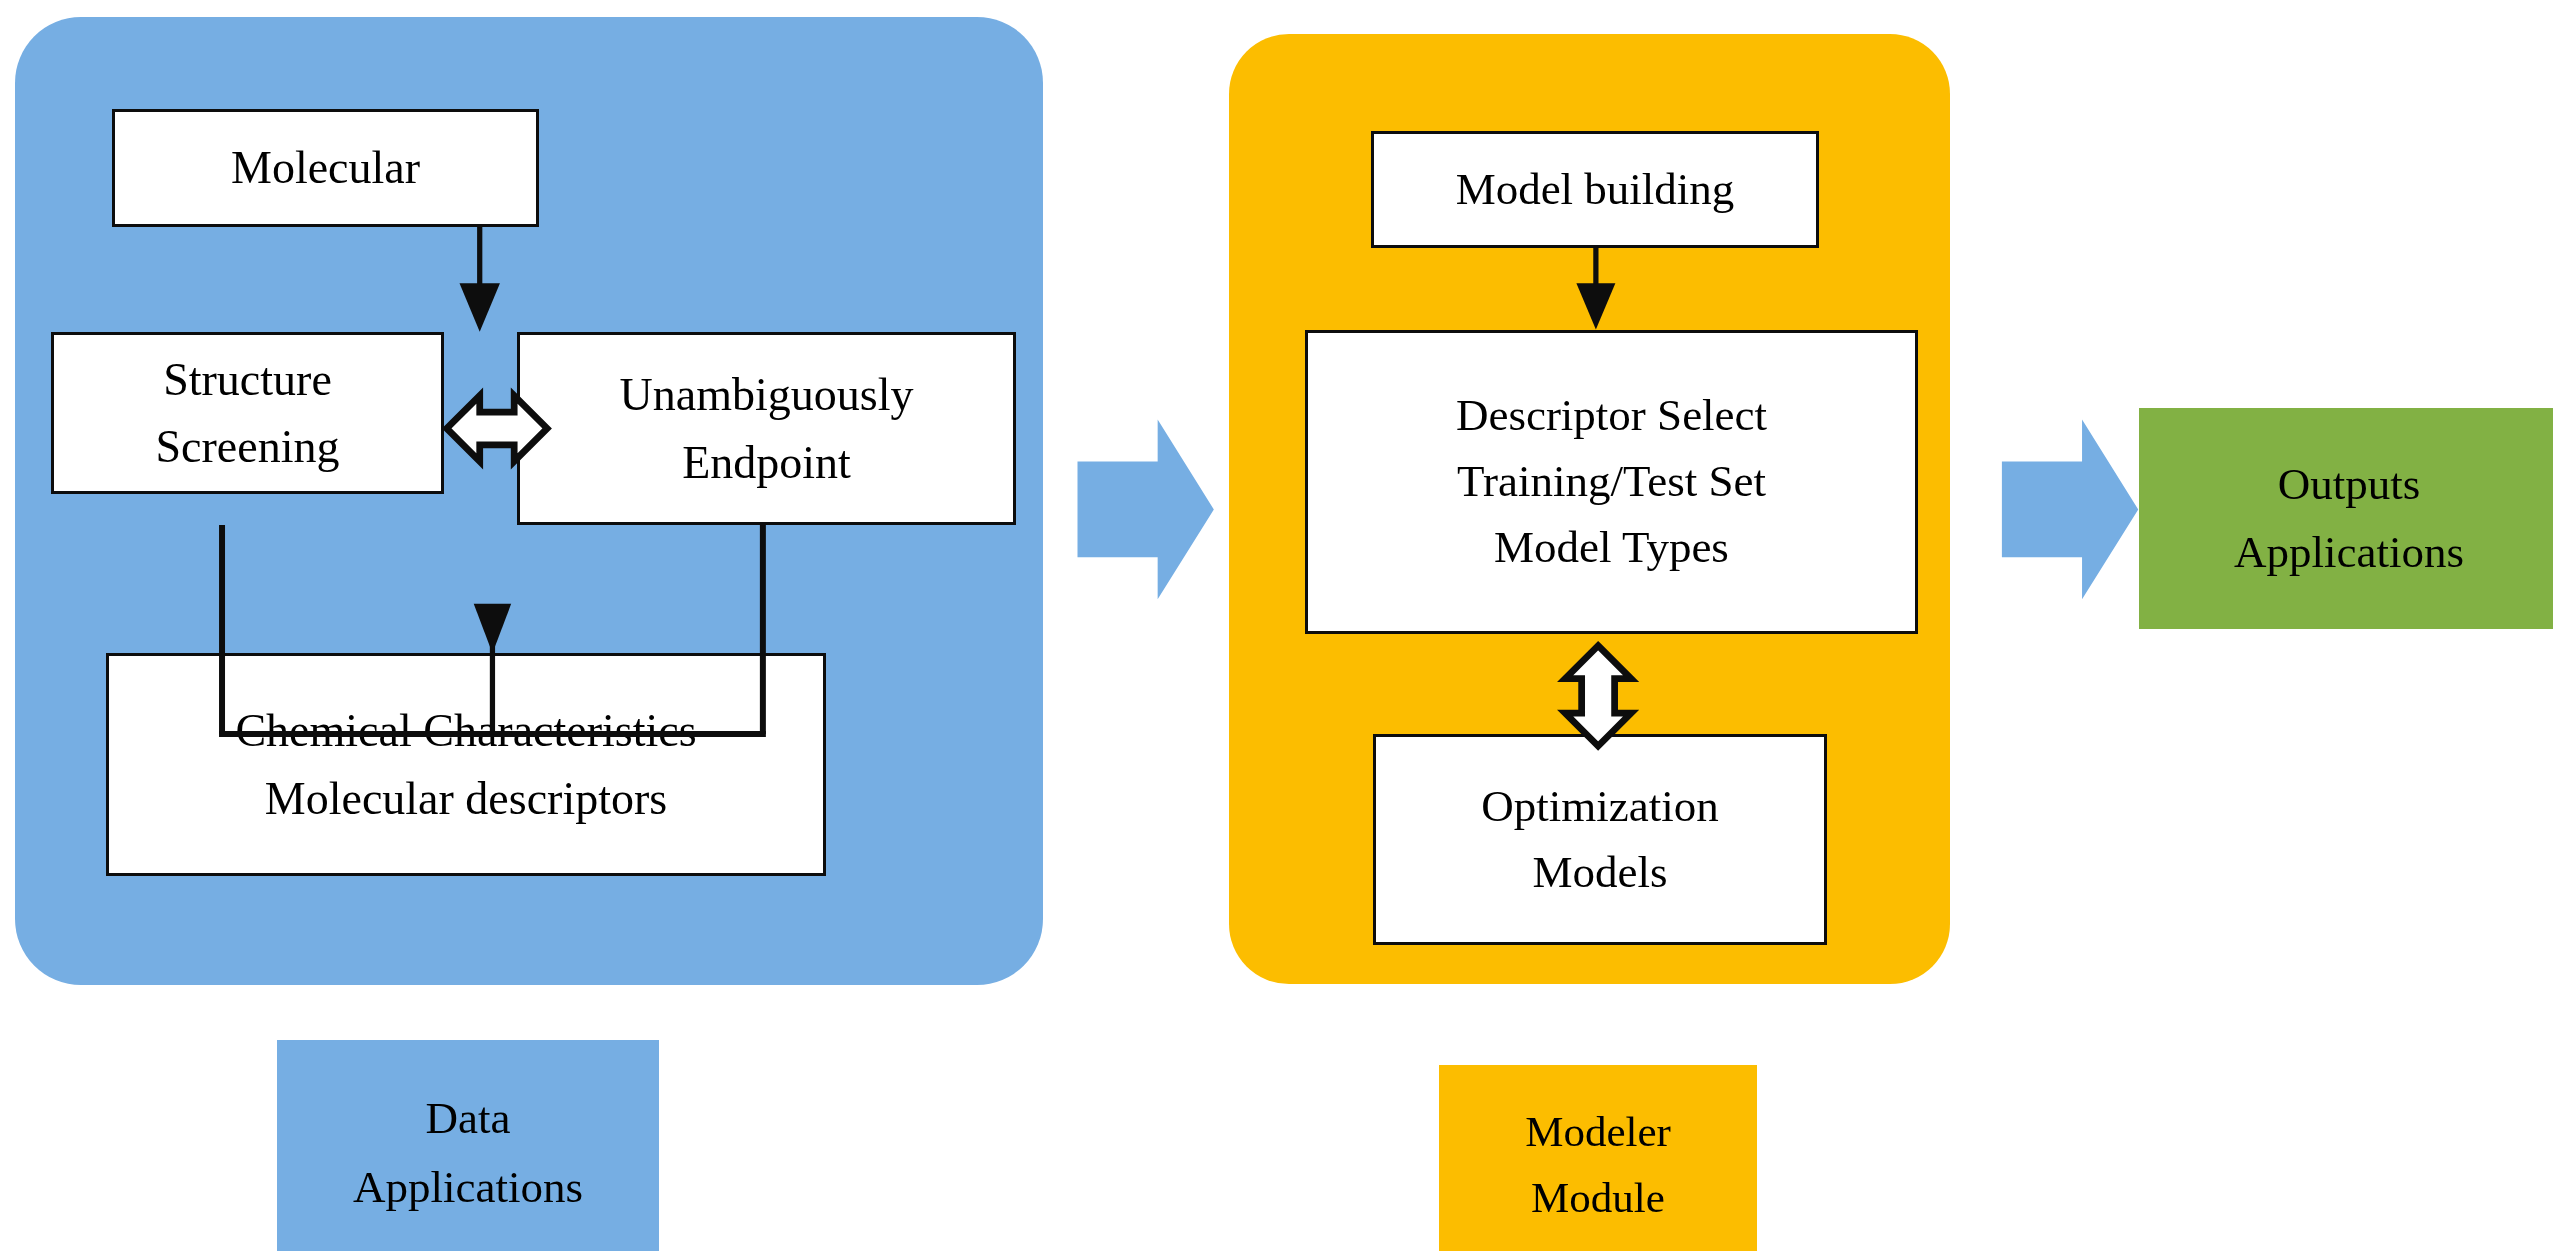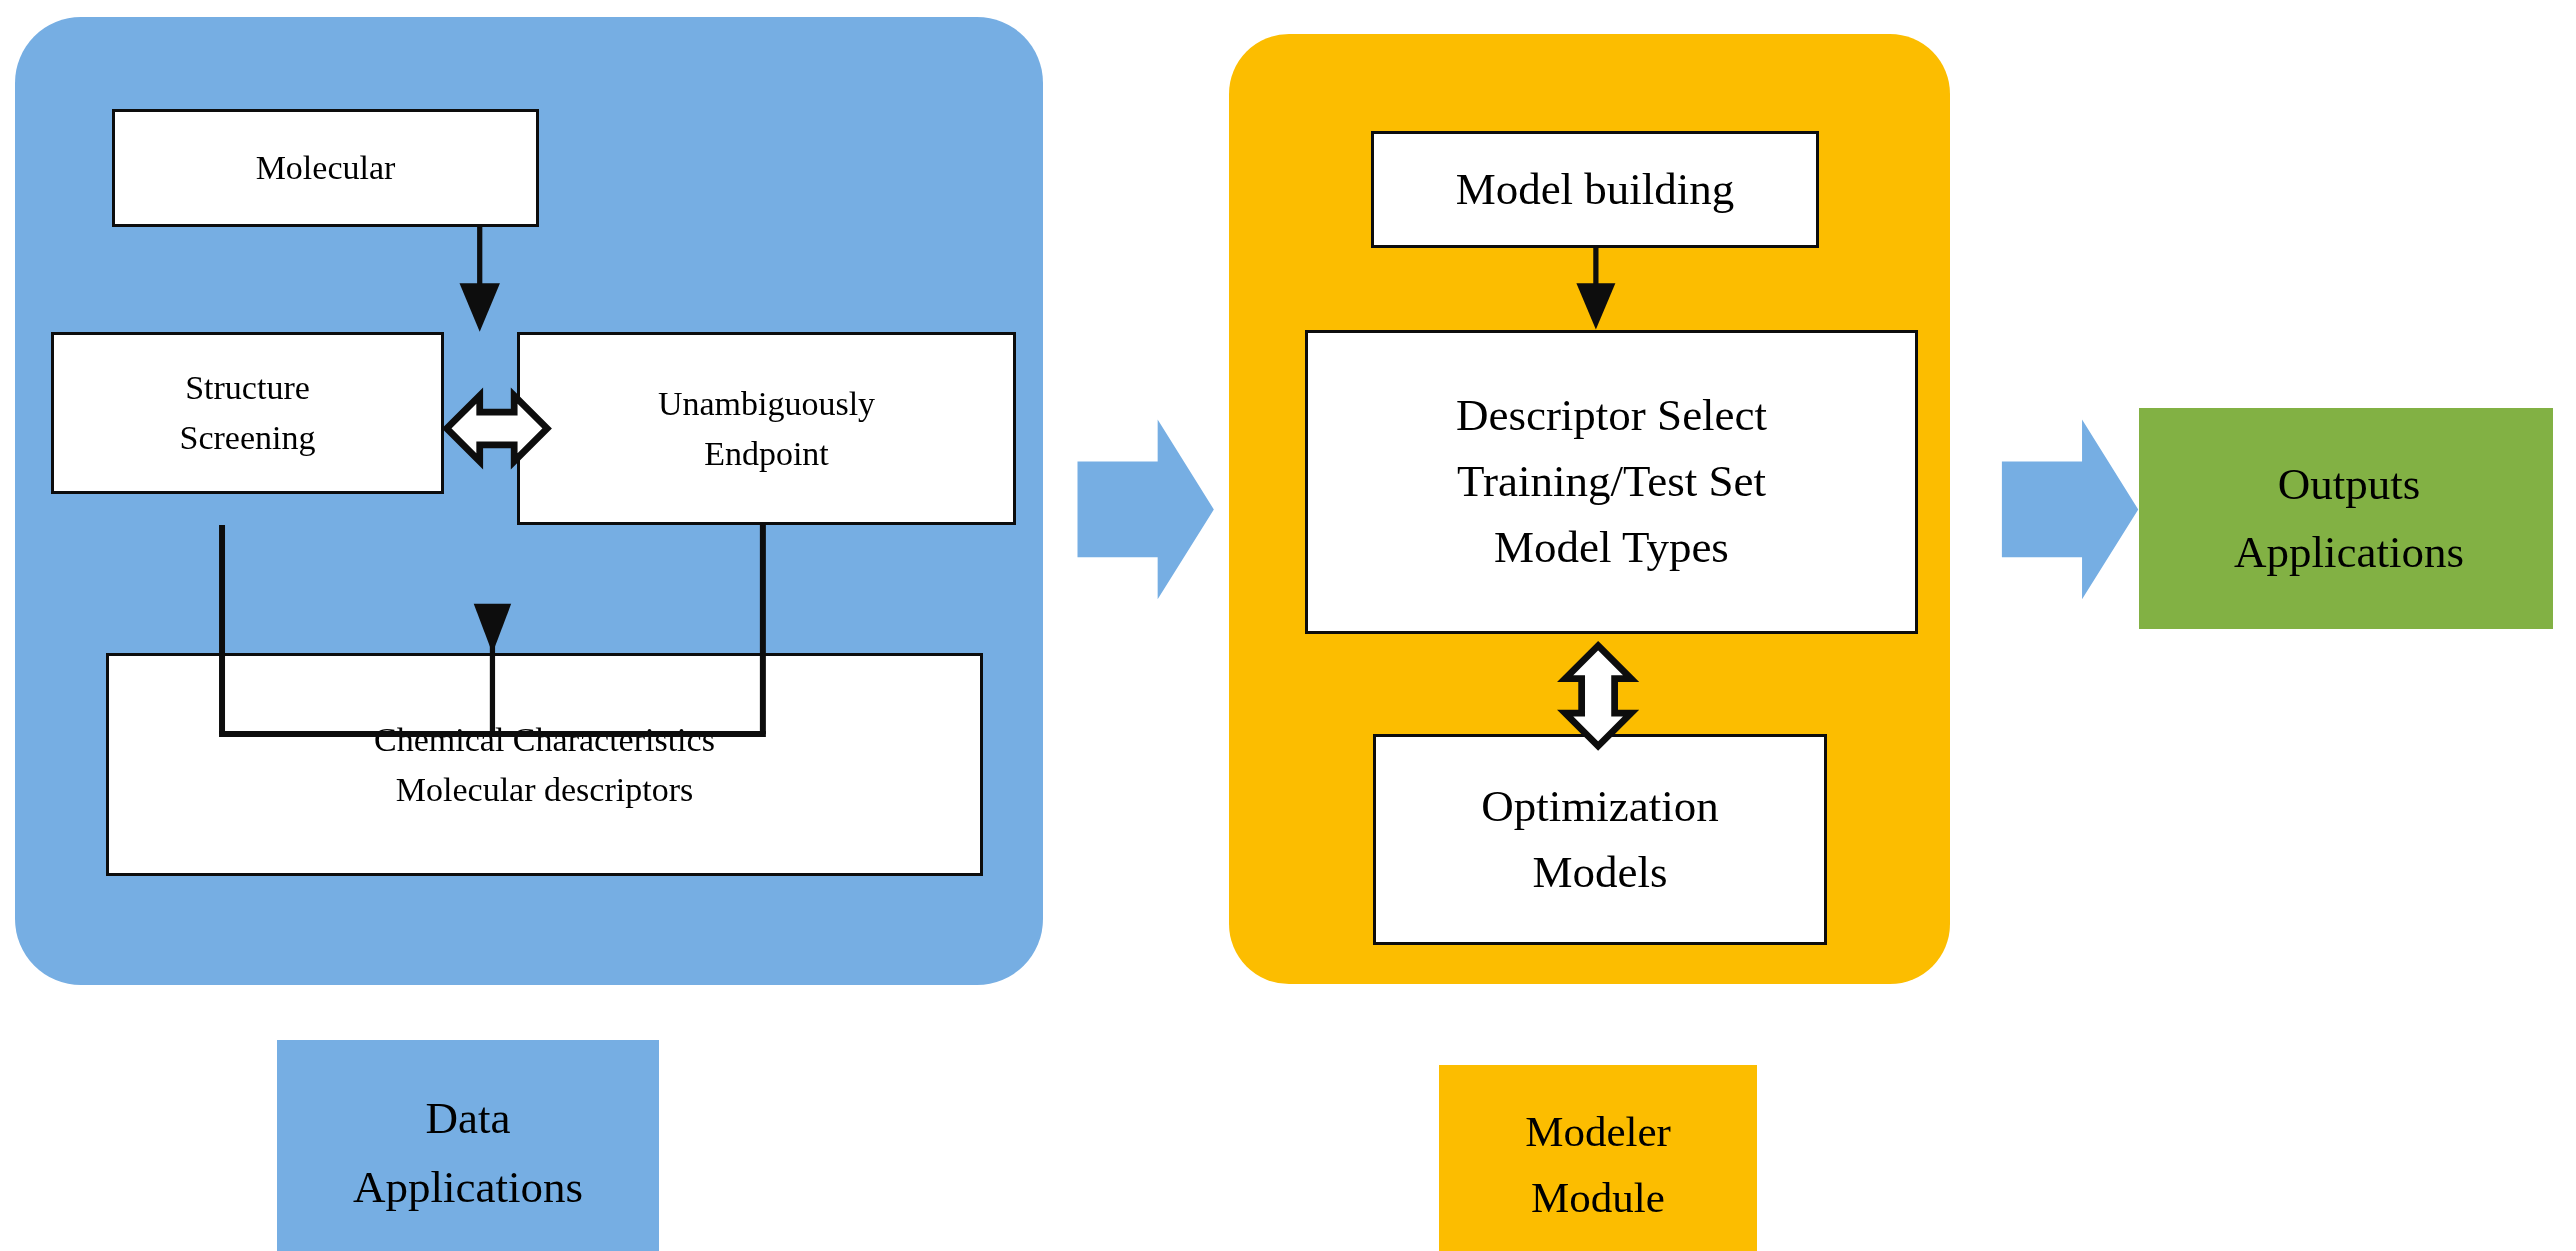--- a/index.html
+++ b/index.html
@@ -16,40 +16,40 @@
 
   
   .wbox{position:absolute;background:#ffffff;border:3px solid #0d0d0d;
         box-sizing:border-box;display:flex;flex-direction:column;
         align-items:center;justify-content:center;text-align:center;}
   .wbox .ln{display:block;line-height:1.46;white-space:nowrap;}
 
   #box-molecular{left:112px;top:109px;width:427px;height:118px;}
   #box-structure{left:51px;top:332px;width:393px;height:162px;}
   #box-endpoint{left:517px;top:332px;width:499px;height:193px;}
-  #box-chemical{left:106px;top:653px;width:877px;height:223px;}
+  #box-chemical{left:106px;top:653px;width:720px;height:223px;}
 
   #box-modelbuild{left:1371px;top:131px;width:448px;height:117px;}
   #box-descriptor{left:1305px;top:330px;width:613px;height:304px;}
   #box-optim{left:1373px;top:734px;width:454px;height:211px;}
 
   
   .capbox{position:absolute;display:flex;flex-direction:column;
           align-items:center;justify-content:center;text-align:center;}
   .capbox .ln{display:block;line-height:1.52;white-space:nowrap;}
   #cap-data{left:277px;top:1040px;width:382px;height:225px;background:#76AEE3;}
   #cap-modeler{left:1439px;top:1065px;width:318px;height:199px;background:#FCBD00;}
 
   
   #box-outputs{position:absolute;left:2139px;top:408px;width:408px;height:221px;
                background:#82B144;display:flex;flex-direction:column;
                align-items:center;justify-content:center;text-align:center;padding-left:6px;}
   #box-outputs .ln{display:block;line-height:1.5;white-space:nowrap;}
 
-  .t46{font-size:34px;}
+  .t46{font-size:46px;}
   .t44{font-size:45px;}
   .t42{font-size:43px;}
 
   
   #connectors{position:absolute;left:0;top:0;width:2576px;height:1251px;
               pointer-events:none;}
 </style>
 </head>
 <body>
 

